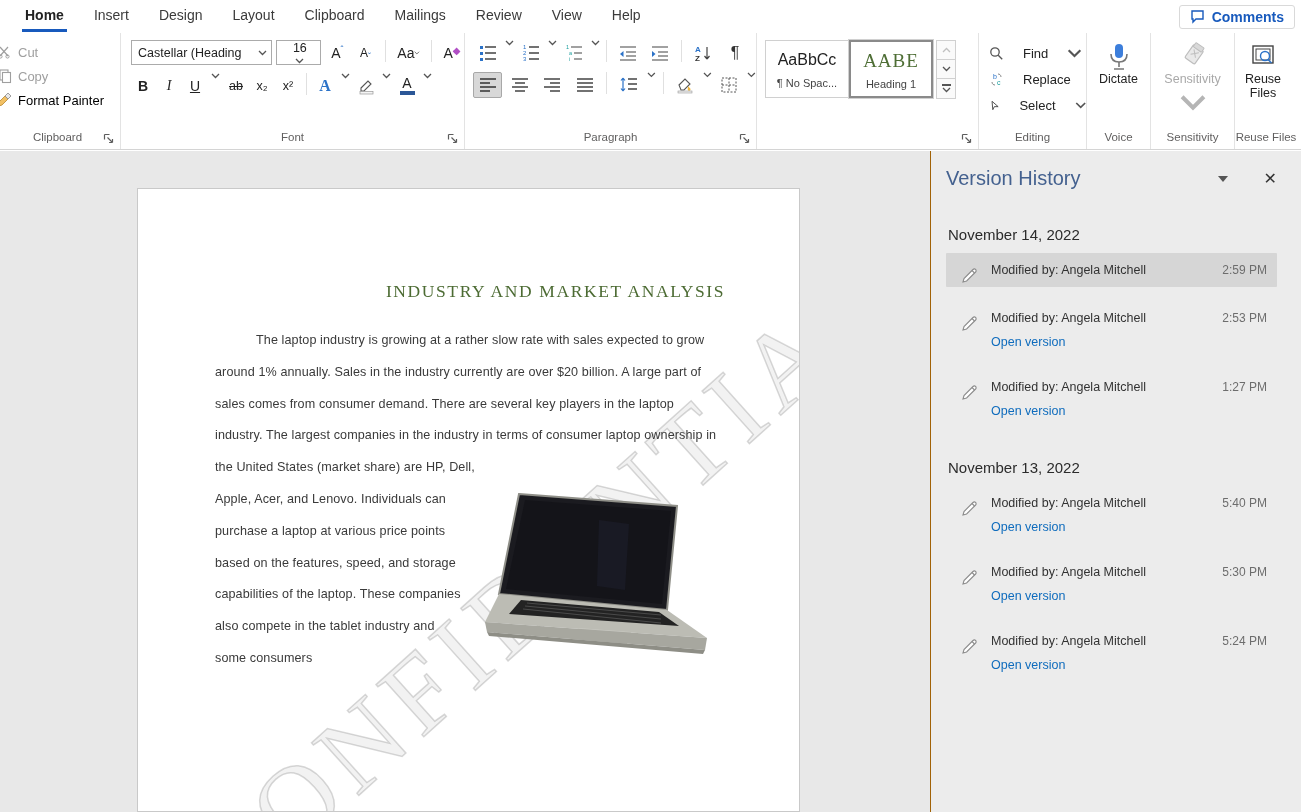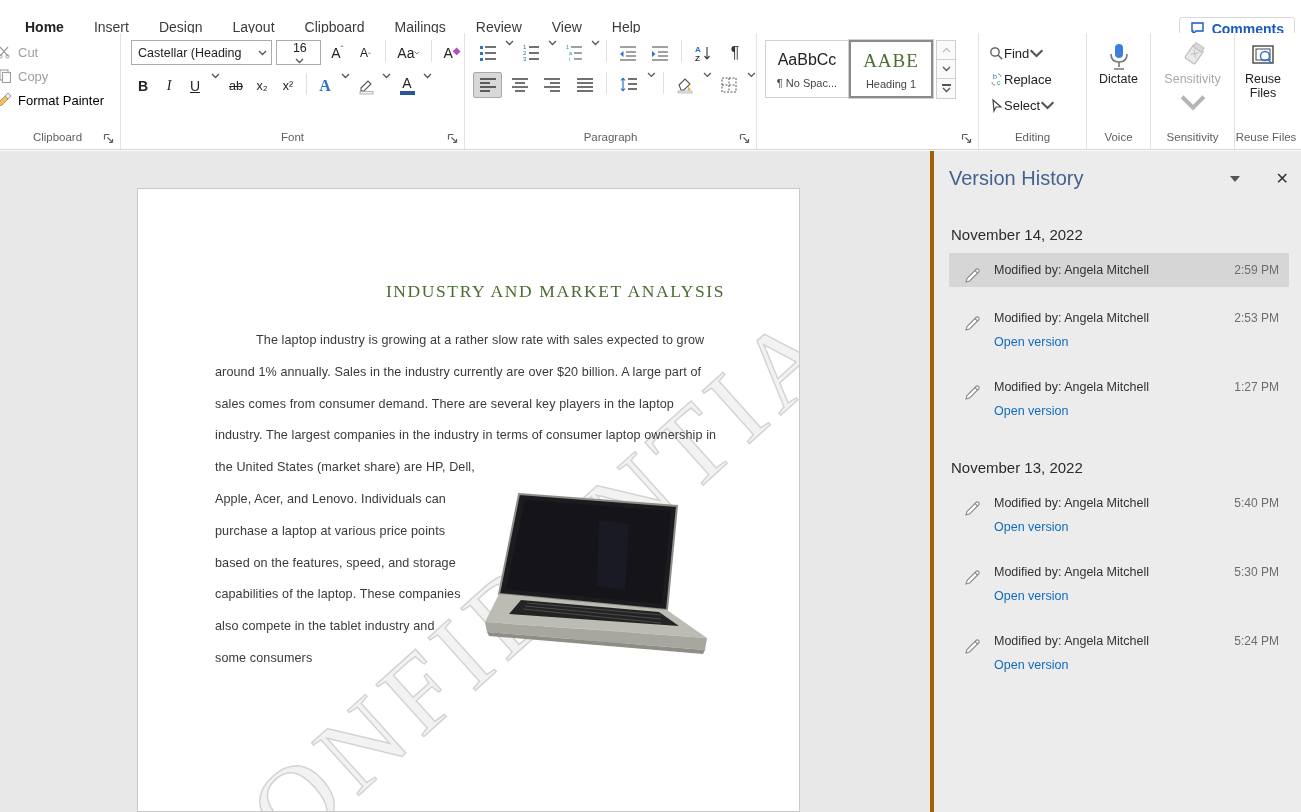--- a/index.html
+++ b/index.html
@@ -1,19 +1,19 @@
 <!DOCTYPE html>
 <html><head>
 <meta charset="utf-8">
 <style>
   * { margin:0; padding:0; box-sizing:border-box; }
   html,body { width:1301px; height:812px; overflow:hidden; font-family:"Liberation Sans",sans-serif; background:#fff; }
 
   
-  .tabbar { position:absolute; left:0; top:12px; width:1301px; height:33px; background:#fff; display:flex; align-items:center; padding-left:10px; }
+  .tabbar { position:absolute; left:0; top:0; width:1301px; height:33px; background:#fff; display:flex; align-items:center; padding-left:10px; }
   .tab { font-size:14px; color:#3b3b3b; padding:0 15px; height:33px; line-height:31px; position:relative; cursor:pointer; }
   .tab.active { font-weight:bold; color:#222; }
   .tab.active::after { content:""; position:absolute; left:12px; right:12px; bottom:1px; height:3px; background:#185abd; }
   .comments-btn { margin-left:auto; margin-right:6px; display:flex; align-items:center; gap:6px; color:#185abd; font-size:14px; font-weight:bold; border:1px solid #d9d9d9; border-radius:3px; padding:3px 10px; background:#fff; cursor:pointer; }
 
   
   .ribbon { position:absolute; left:0; top:33px; width:1301px; height:117px; background:#fff; border-bottom:1px solid #d4d4d4; display:flex; }
   .group { position:relative; border-right:1px solid #e3e3e3; display:flex; flex-direction:column; }
   .g-body { flex:1; padding-top:7px; }
   .g-label { height:21px; font-size:11.5px; color:#605f5f; text-align:center; line-height:18px; position:relative; }
@@ -54,42 +54,42 @@
   .gprev { font-size:16px; color:#222; line-height:22px; }
   .gprev.h1 { font-family:"Liberation Serif",serif; color:#4e6e35; font-size:19px; letter-spacing:1px; }
   .gname { font-size:11px; color:#444; margin-top:6px; }
   .gbtncol { display:flex; flex-direction:column; margin-left:3px; }
   .gbtn { width:20px; height:19.5px; border:1px solid #d0d0d0; background:#fafafa; display:flex; align-items:center; justify-content:center; cursor:pointer; }
   .gbtn + .gbtn { border-top:none; }
   .morebar { width:9px; height:1.5px; background:#555; margin-bottom:1px; }
 
   
   .grp-editing { width:108px; }
-  .ed-item { display:flex; align-items:center; gap:0; font-size:13px; height:26px; padding-left:10px; cursor:pointer; color:#222; }
+  .ed-item { display:flex; align-items:center; gap:19px; font-size:13px; height:26px; padding-left:10px; cursor:pointer; color:#222; }
   .ed-item svg { width:15px; height:15px; }
 
   
   .bigbtn { display:flex; flex-direction:column; align-items:center; font-size:12.5px; color:#222; cursor:pointer; padding-top:2px; }
   .bigbtn svg { width:28px; height:30px; }
   .gray-t { color:#a9a9a9; }
 
   
   .workspace { position:absolute; left:0; top:151px; width:930px; height:661px; background:#e8e8e8; }
   .page { position:absolute; left:137px; top:37px; width:663px; height:624px; background:#fff; border:1px solid #c9c9c9; overflow:hidden; }
   .page-inner { position:relative; z-index:1; padding:92px 74px 0 77px; }
   .doc-h1 { font-family:"Liberation Serif",serif; font-weight:500; font-size:17.5px; letter-spacing:1.6px; color:#4c6b33; margin-bottom:23px;text-align:right; }
   .doc-p { font-size:12.6px; line-height:31.8px; color:#3a3a3a; letter-spacing:0.1px; }
   .indent { text-indent:41px; }
   .beside { display:flex; gap:12px; }
   .beside .doc-p { width:252px; }
   .laptop-wrap { width:240px; height:182px; margin-top:6px; flex:none; }
   .watermark { position:absolute; left:28px; top:648px; transform:rotate(-42deg); transform-origin:0 0; font-family:"Liberation Serif",serif; font-size:108px; letter-spacing:9px; white-space:nowrap; color:rgba(128,128,128,0.10); -webkit-text-stroke:1.5px rgba(120,120,120,0.28); z-index:0; pointer-events:none; }
 
   
-  .vpanel { position:absolute; left:930px; top:151px; width:371px; height:661px; background:#ececec; border-left:4px solid #a16207; padding:16px 12px 0 15px; }
+  .vpanel { position:absolute; left:930px; top:151px; width:371px; height:661px; background:#ececec; border-left:1px solid #a16207; padding:16px 24px 0 15px; }
   .vh-head { display:flex; align-items:center; }
   .vh-title { font-size:20px; color:#44618f; }
   .vh-caret { margin-left:auto; margin-right:36px; width:0; height:0; border-left:5px solid transparent; border-right:5px solid transparent; border-top:6px solid #555; cursor:pointer; }
   .vh-close { font-size:16px; color:#333; cursor:pointer; line-height:16px; }
   .vh-date { font-size:15px; color:#2b2b2b; margin:30px 0 10px 2px; }
   .ventry { position:relative; padding:10px 10px 10px 45px; border-radius:1px; }
   .ventry.sel { background:#d6d6d6; }
   .ventry + .ventry { margin-top:10px; }
   .v-pencil { position:absolute; left:13px; top:13px; width:20px; height:20px; }
   .v-pencil svg { width:20px; height:20px; stroke:#8c8c8c; fill:#fff; stroke-width:1.1; }

